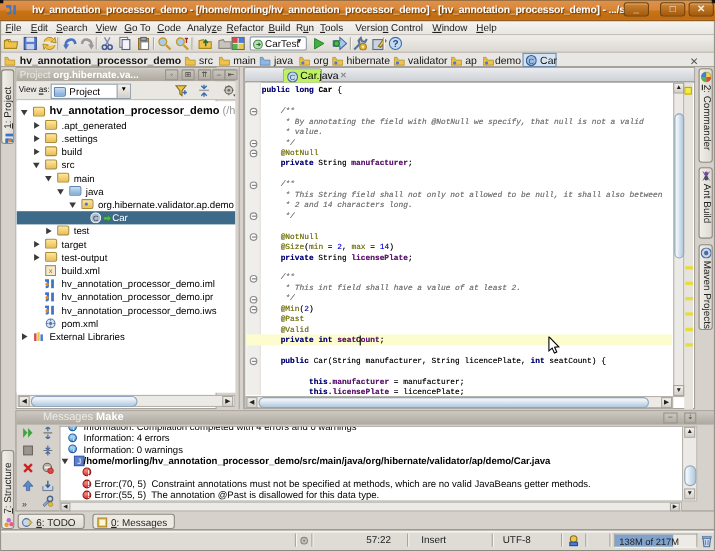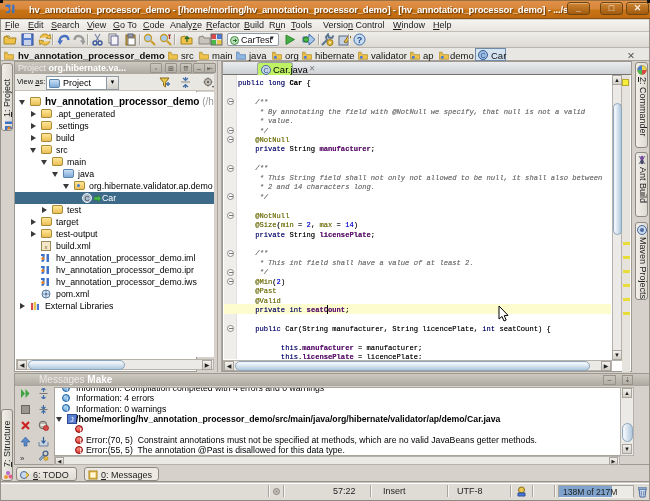--- a/index.html
+++ b/index.html
@@ -49,21 +49,21 @@
 #editor { left:222px; top:61px; width:410px; height:311px; background:#fff; border:1px solid #9E9A92; }
 #tabbar { left:0; top:0; width:408px; height:13px;
   background:linear-gradient(#EAECEF,#CDD0D4); border-bottom:1px solid #76736D; }
 #tab1 { left:2px; top:0; width:36px; height:13px; background:#bef264;
   border:1px solid #9AA0A8; border-bottom:none; border-radius:3px 3px 0 0; font-size:9.5px;margin-left:32px; }
 #curline { left:1px; top:242px; width:387px; height:10px; background:#FCFCCE; }
 #codewrap { left:1px; top:14px; width:387px; height:283px; overflow:hidden; }
 #code { position:absolute; left:14px; top:3.3px; font-family:"Liberation Mono",monospace;
   font-size:7.15px; line-height:9.45px; color:#000; white-space:pre;
   text-shadow:0 0 0.6px rgba(0,0,0,0.55); }
-#code .k { color:#000080; font-weight:normal; }
+#code .k { color:#000080; font-weight:bold; }
 #code .c { color:#808080; font-style:italic; }
 #code .a { color:#808000; }
 #code .n { color:#0000FF; }
 #code .f { color:#660E7A; font-weight:bold; }
 .gmark { position:absolute; width:7px; height:7px; border:1px solid #8a8a8a; border-radius:50%;
   background:#FDFDFD; left:4px; }
 #caret { left:104px; top:243px; width:1px; height:9px; background:#000; }
 .sbtrack { position:absolute; background:#ECEAE6; border:1px solid #B7B3AC; }
 .sbthumb { position:absolute; background:linear-gradient(90deg,#EEF4FA 20%,#AFC8DC); border:1px solid #8FA6BC; border-radius:7px; }
 .sbthumbH { background:linear-gradient(#EEF4FA 20%,#AFC8DC); }

